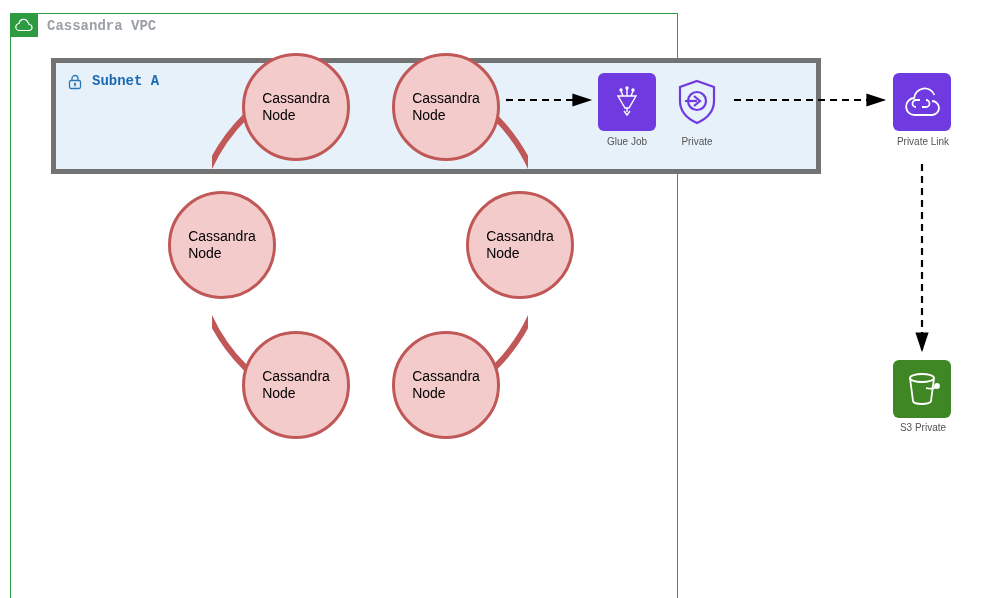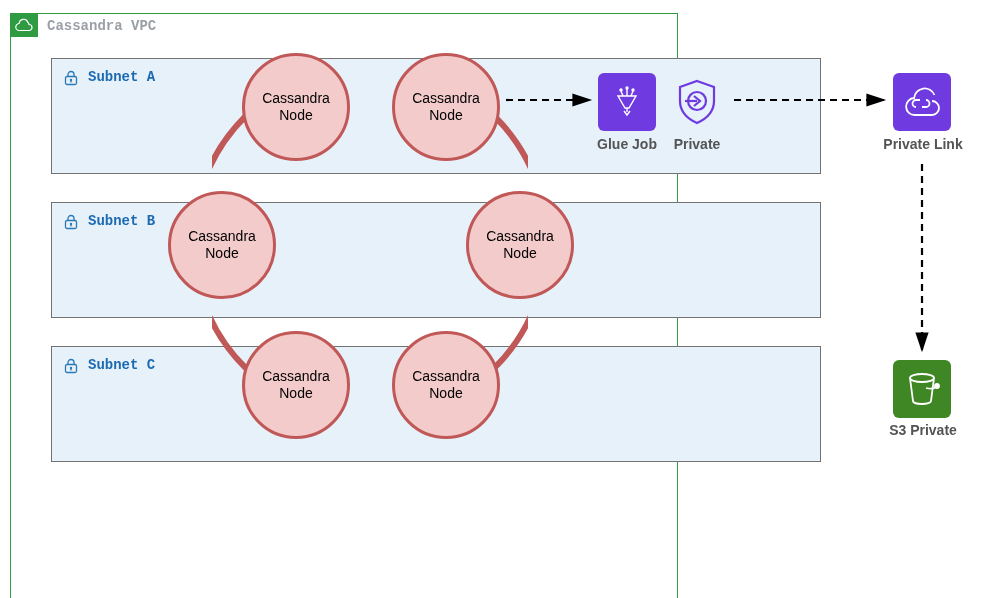--- a/index.html
+++ b/index.html
@@ -12,48 +12,48 @@
   }
   .vpc-icon {
     position: absolute; left: -1px; top: -1px; width: 28px; height: 24px;
     background: #2e9b42; display: flex; align-items: center; justify-content: center;
   }
   .vpc-title {
     position: absolute; left: 36px; top: 4px; color: #9aa0a6; font-size: 14px; font-weight: 600;
   }
   .subnet {
     position: absolute; left: 40px; width: 770px; height: 116px;
-    background: #e7f1fa; border: 1px solid #737373;
+    background: #e7f1fa; border: 5px solid #737373;
   }
   .subnet-a { top: 44px; }
   .subnet-b { top: 188px; }
   .subnet-c { top: 332px; }
   .subnet .lock {
     position: absolute; left: 10px; top: 10px;
   }
   .subnet .sub-label {
     position: absolute; left: 36px; top: 10px; color: #1b6ab2; font-size: 14px; font-weight: 700;
   }
   .ring {
     position: absolute; left: 190px; top: 62px; width: 360px; height: 360px;
     border: 6px solid #c15858; border-radius: 50%;
     clip-path: inset(22px 22px 22px 22px);
   }
   .node {
     position: absolute; width: 108px; height: 108px;
     background: #f4cbcb; border: 3px solid #c15858; border-radius: 50%;
-    display: flex; align-items: center; justify-content: center; text-align: center;
+    display: flex; align-items: center; justify-content: center; 
     font-size: 14px; color: #000; font-weight: 500; line-height: 1.2;
   }
   .svc-box {
     position: absolute; width: 58px; height: 58px; border-radius: 6px;
     display: flex; align-items: center; justify-content: center;
   }
   .svc-label {
-    position: absolute; font-size: 14px; color: #545454; font-weight: 700; text-align: center;
+    position: absolute; font-size: 10px; color: #545454; font-weight: 400; text-align: center;
   }
   .glue   { left: 598px; top: 73px; background: #6f3ae0; }
   .endpoint { left: 668px; top: 73px; }
   .pl     { left: 893px; top: 73px; background: #6f3ae0; }
   .s3     { left: 893px; top: 360px; background: #3f8624; }
   .arrow { position: absolute; pointer-events: none; }
 </style>
 </head>
 <body>
 
@@ -70,42 +70,20 @@
     <div class="subnet subnet-a">
       <span class="lock">
         <svg width="18" height="18" viewBox="0 0 18 18">
             <rect x="3.5" y="7.5" width="11" height="8" rx="1.5" fill="none" stroke="#2a7ab9" stroke-width="1.3"></rect>
             <path d="M6 7.5V5.5a3 3 0 0 1 6 0v2" fill="none" stroke="#2a7ab9" stroke-width="1.3"></path>
             <circle cx="9" cy="11" r="1.2" fill="#2a7ab9"></circle>
             <line x1="9" y1="12" x2="9" y2="13.5" stroke="#2a7ab9" stroke-width="1.3"></line>
           </svg>
       </span>
       <span class="sub-label">Subnet A</span>
-    </div>
-    <div class="subnet subnet-b">
-      <span class="lock">
-        <svg width="18" height="18" viewBox="0 0 18 18">
-            <rect x="3.5" y="7.5" width="11" height="8" rx="1.5" fill="none" stroke="#2a7ab9" stroke-width="1.3"></rect>
-            <path d="M6 7.5V5.5a3 3 0 0 1 6 0v2" fill="none" stroke="#2a7ab9" stroke-width="1.3"></path>
-            <circle cx="9" cy="11" r="1.2" fill="#2a7ab9"></circle>
-            <line x1="9" y1="12" x2="9" y2="13.5" stroke="#2a7ab9" stroke-width="1.3"></line>
-          </svg>
-      </span>
-      <span class="sub-label">Subnet B</span>
-    </div>
-    <div class="subnet subnet-c">
-      <span class="lock">
-        <svg width="18" height="18" viewBox="0 0 18 18">
-            <rect x="3.5" y="7.5" width="11" height="8" rx="1.5" fill="none" stroke="#2a7ab9" stroke-width="1.3"></rect>
-            <path d="M6 7.5V5.5a3 3 0 0 1 6 0v2" fill="none" stroke="#2a7ab9" stroke-width="1.3"></path>
-            <circle cx="9" cy="11" r="1.2" fill="#2a7ab9"></circle>
-            <line x1="9" y1="12" x2="9" y2="13.5" stroke="#2a7ab9" stroke-width="1.3"></line>
-          </svg>
-      </span>
-      <span class="sub-label">Subnet C</span>
     </div>
   </div>
 
   <div class="ring"></div>
 
   <div class="node" style="left:242px; top:53px;">
     <span>Cassandra<br>Node</span>
   </div>
   <div class="node" style="left:392px; top:53px;">
     <span>Cassandra<br>Node</span>

